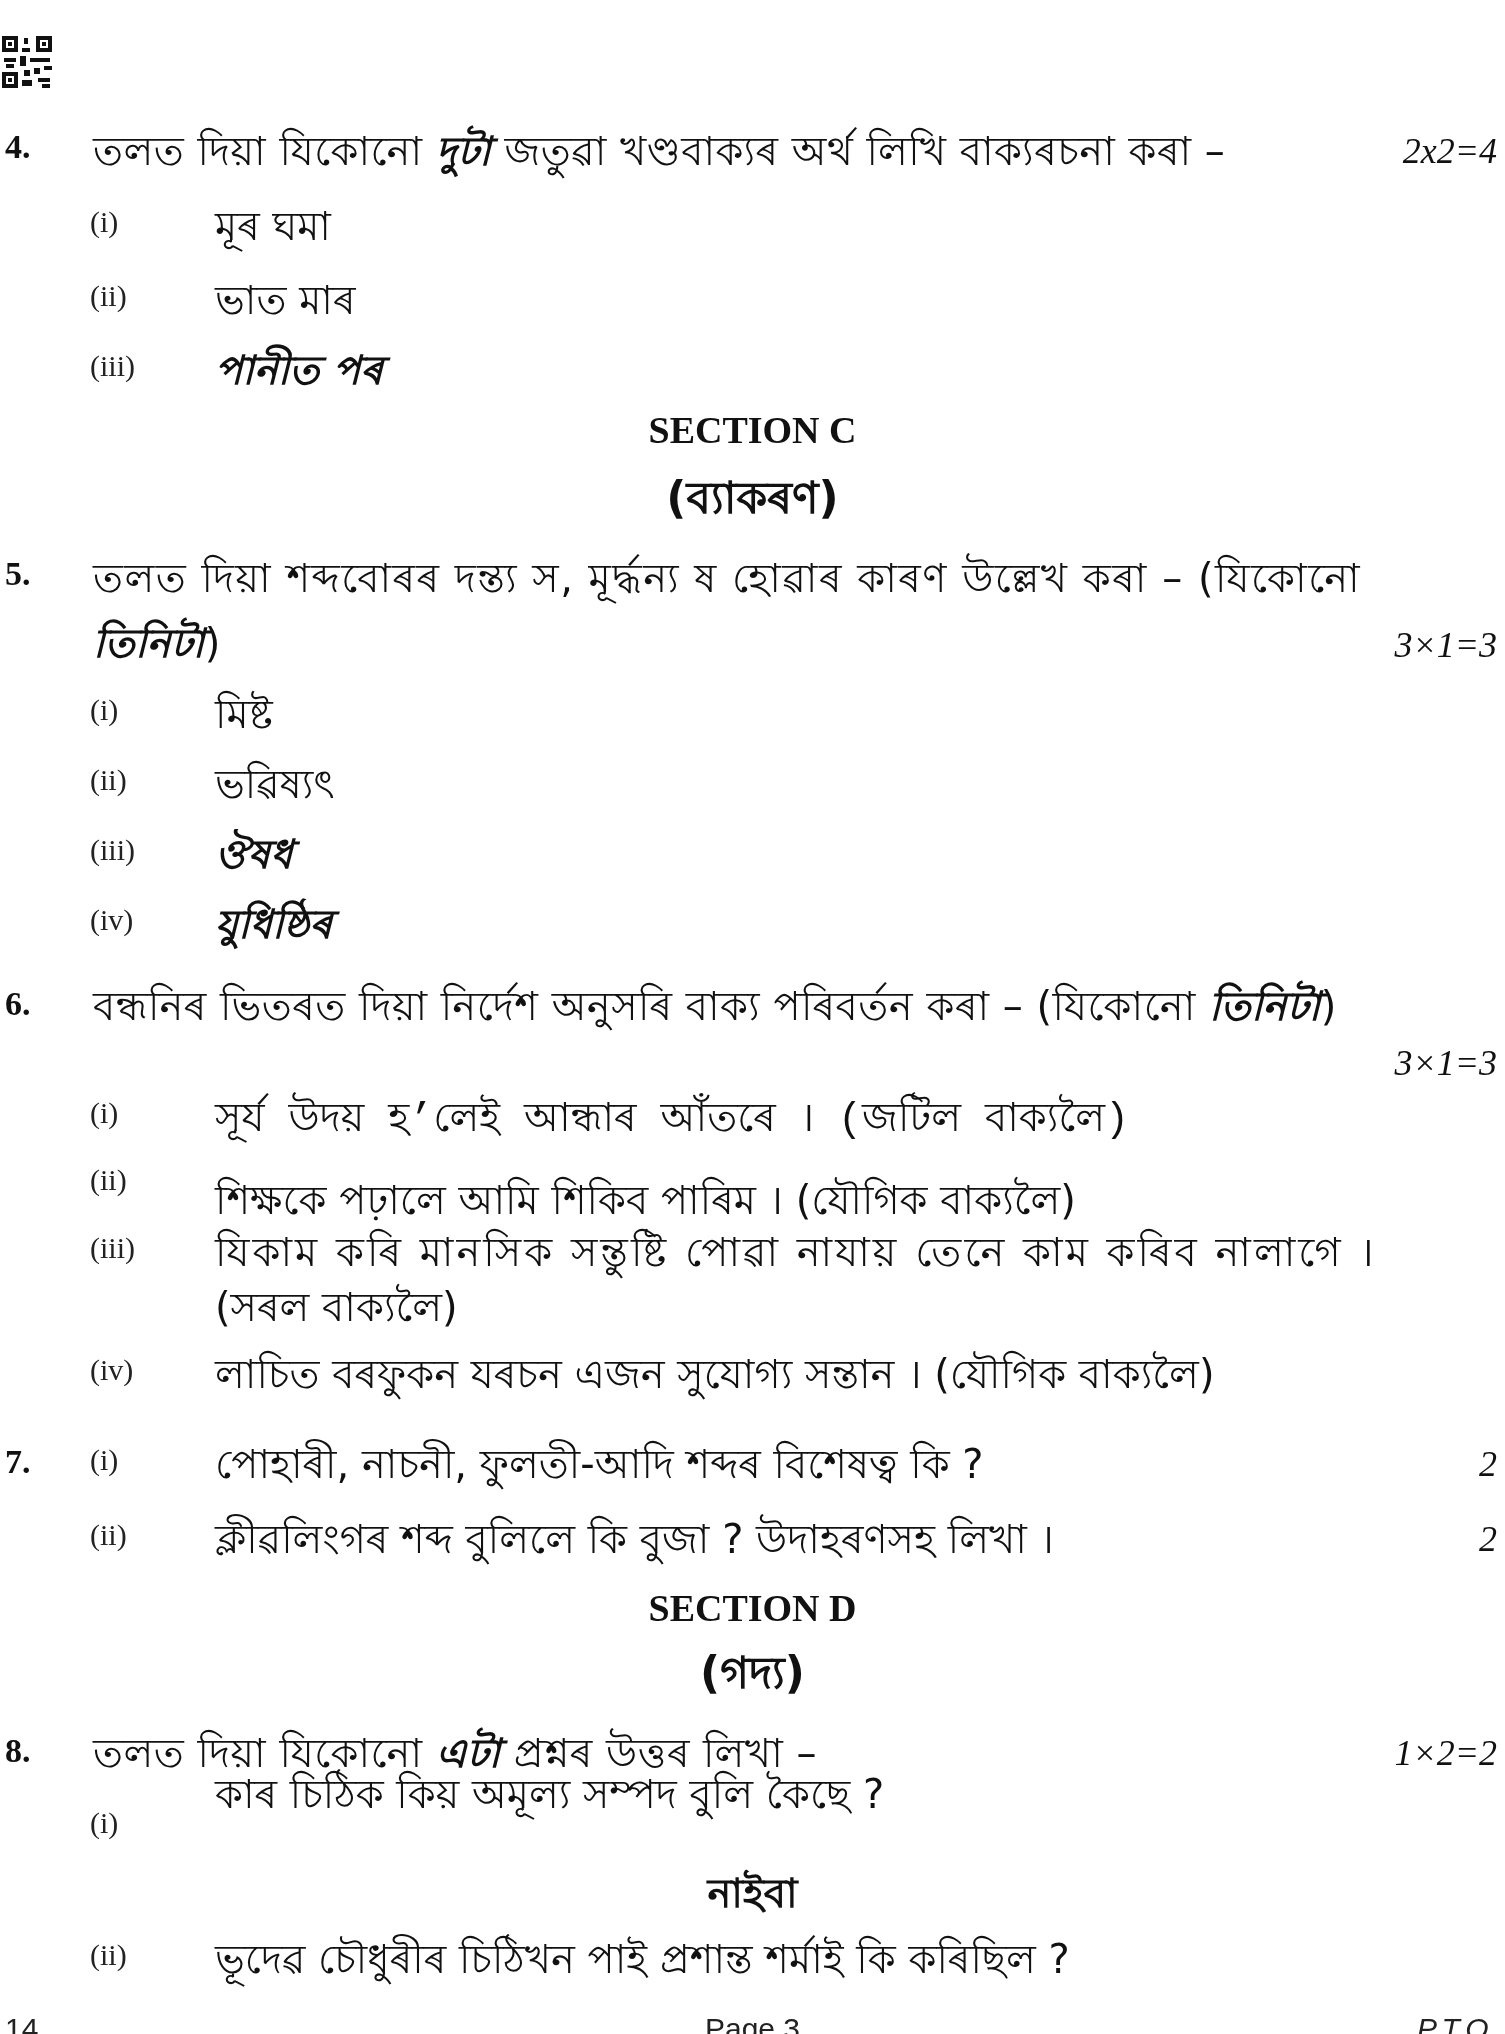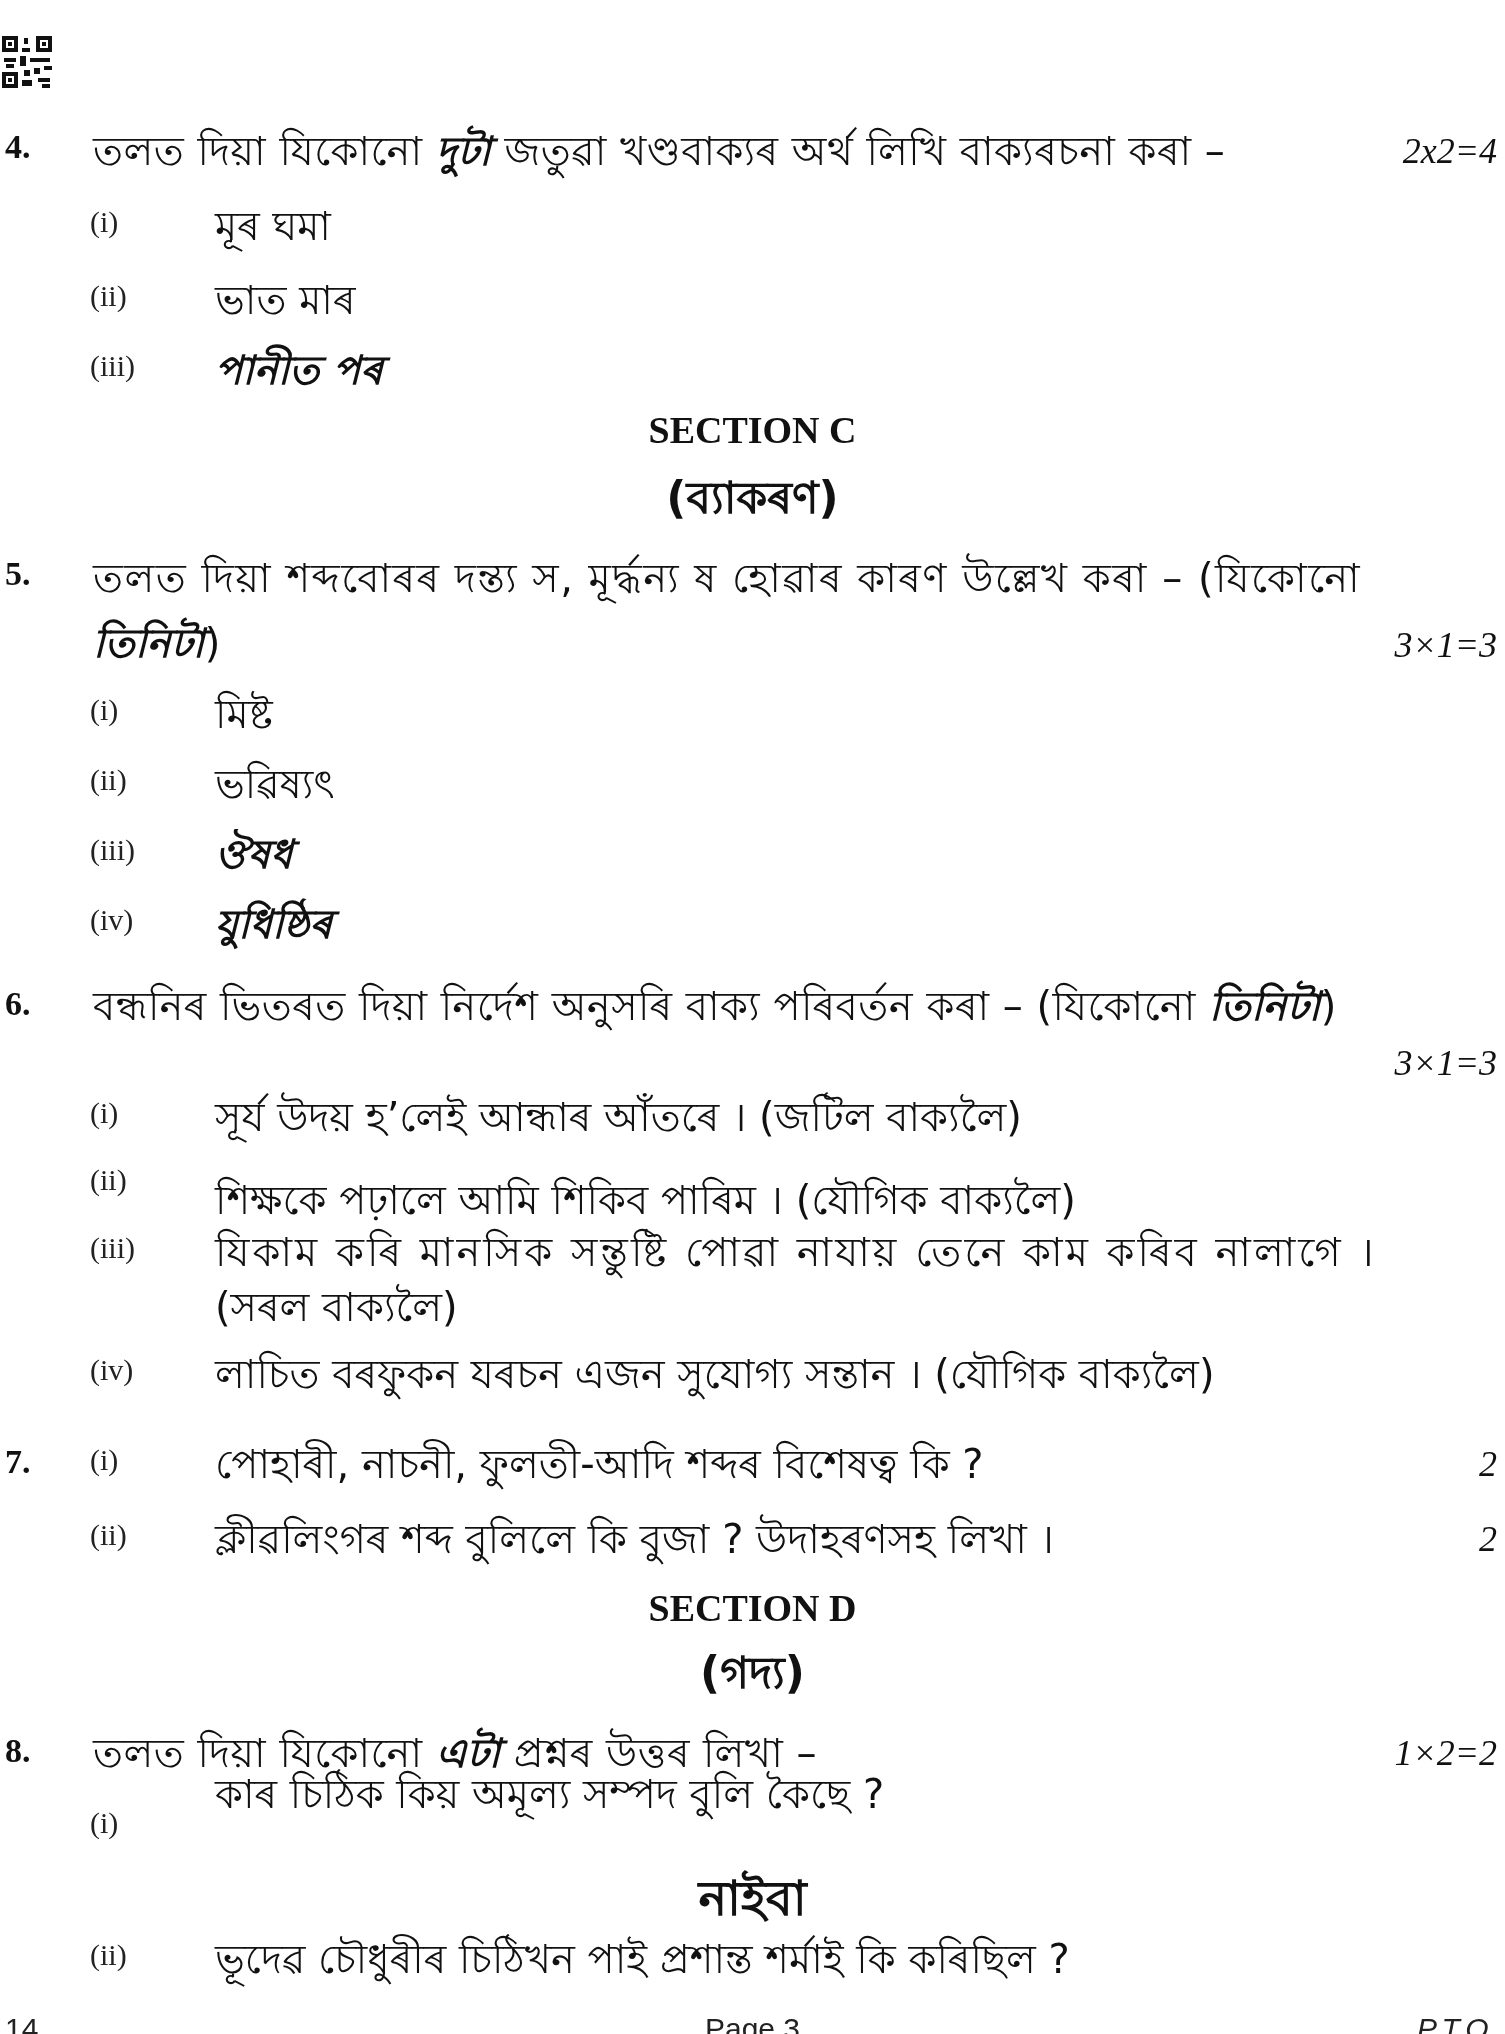--- a/index.html
+++ b/index.html
@@ -78,21 +78,21 @@
   <span class="abs label" style="top:903px;">(iv)</span>
   <span class="abs itext bold" style="top:893px;">যুধিষ্ঠিৰ</span>
 </div>
 
 <div>
   <span class="abs qnum" style="top:985px;">6.</span>
   <span class="abs qtext" style="top:975px;"><span>বন্ধনিৰ ভিতৰত দিয়া নিৰ্দেশ অনুসৰি বাক্য পৰিবৰ্তন কৰা – (যিকোনো </span><span class="emph">তিনিটা</span><span>)</span></span>
   <span class="abs marks" style="top:1042px;">3×1=3</span>
 
   <span class="abs label" style="top:1096px;">(i)</span>
-  <span class="abs itext" style="top:1086px;">সূৰ্য উদয় হ’লেই আন্ধাৰ আঁতৰে । (জটিল বাক্যলৈ)</span>
+  <span class="abs itext" style="top:1086px;font-family:Liberation Mono, monospace;">সূৰ্য উদয় হ’লেই আন্ধাৰ আঁতৰে । (জটিল বাক্যলৈ)</span>
   <span class="abs label" style="top:1163px;">(ii)</span>
   <span class="abs itext" style="top:1153px;margin-top:16px;">শিক্ষকে পঢ়ালে আমি শিকিব পাৰিম । (যৌগিক বাক্যলৈ)</span>
   <span class="abs label" style="top:1231px;">(iii)</span>
   <span class="abs itext" style="top:1221px; letter-spacing:3px;">যিকাম কৰি মানসিক সন্তুষ্টি পোৱা নাযায় তেনে কাম কৰিব নালাগে ।</span>
   <span class="abs itext" style="top:1276px;">(সৰল বাক্যলৈ)</span>
   <span class="abs label" style="top:1353px;">(iv)</span>
   <span class="abs itext" style="top:1343px;">লাচিত বৰফুকন যৰচন এজন সুযোগ্য সন্তান । (যৌগিক বাক্যলৈ)</span>
 </div>
 
 <div>
@@ -111,21 +111,21 @@
 </div>
 
 <div>
   <span class="abs qnum" style="top:1732px;">8.</span>
   <span class="abs qtext" style="top:1722px;"><span>তলত দিয়া যিকোনো </span><span class="emph">এটা</span><span> প্ৰশ্নৰ উত্তৰ লিখা –</span></span>
   <span class="abs marks" style="top:1732px;">1×2=2</span>
 
   <span class="abs label" style="top:1806px;">(i)</span>
   <span class="abs itext" style="top:1763px;">কাৰ চিঠিক কিয় অমূল্য সম্পদ বুলি কৈছে ?</span>
 
-  <span class="abs subsec" style="top:1862px; font-size:48px;font-family:Liberation Serif, serif;">নাইবা</span>
+  <span class="abs subsec" style="top:1862px; font-size:40px;font-family:Liberation Serif, serif;">নাইবা</span>
 
   <span class="abs label" style="top:1938px;">(ii)</span>
   <span class="abs itext" style="top:1928px;">ভূদেৱ চৌধুৰীৰ চিঠিখন পাই প্ৰশান্ত শৰ্মাই কি কৰিছিল ?</span>
 </div>
 
 <div>
   <span class="abs footer" style="left:5px; top:2012px;">14</span>
   <span class="abs footer" style="left:0; width:1505px; text-align:center; top:2012px;">Page 3</span>
   <span class="abs footer" style="right:8px; top:2012px; font-style:italic;">P.T.O.</span>
 </div>

